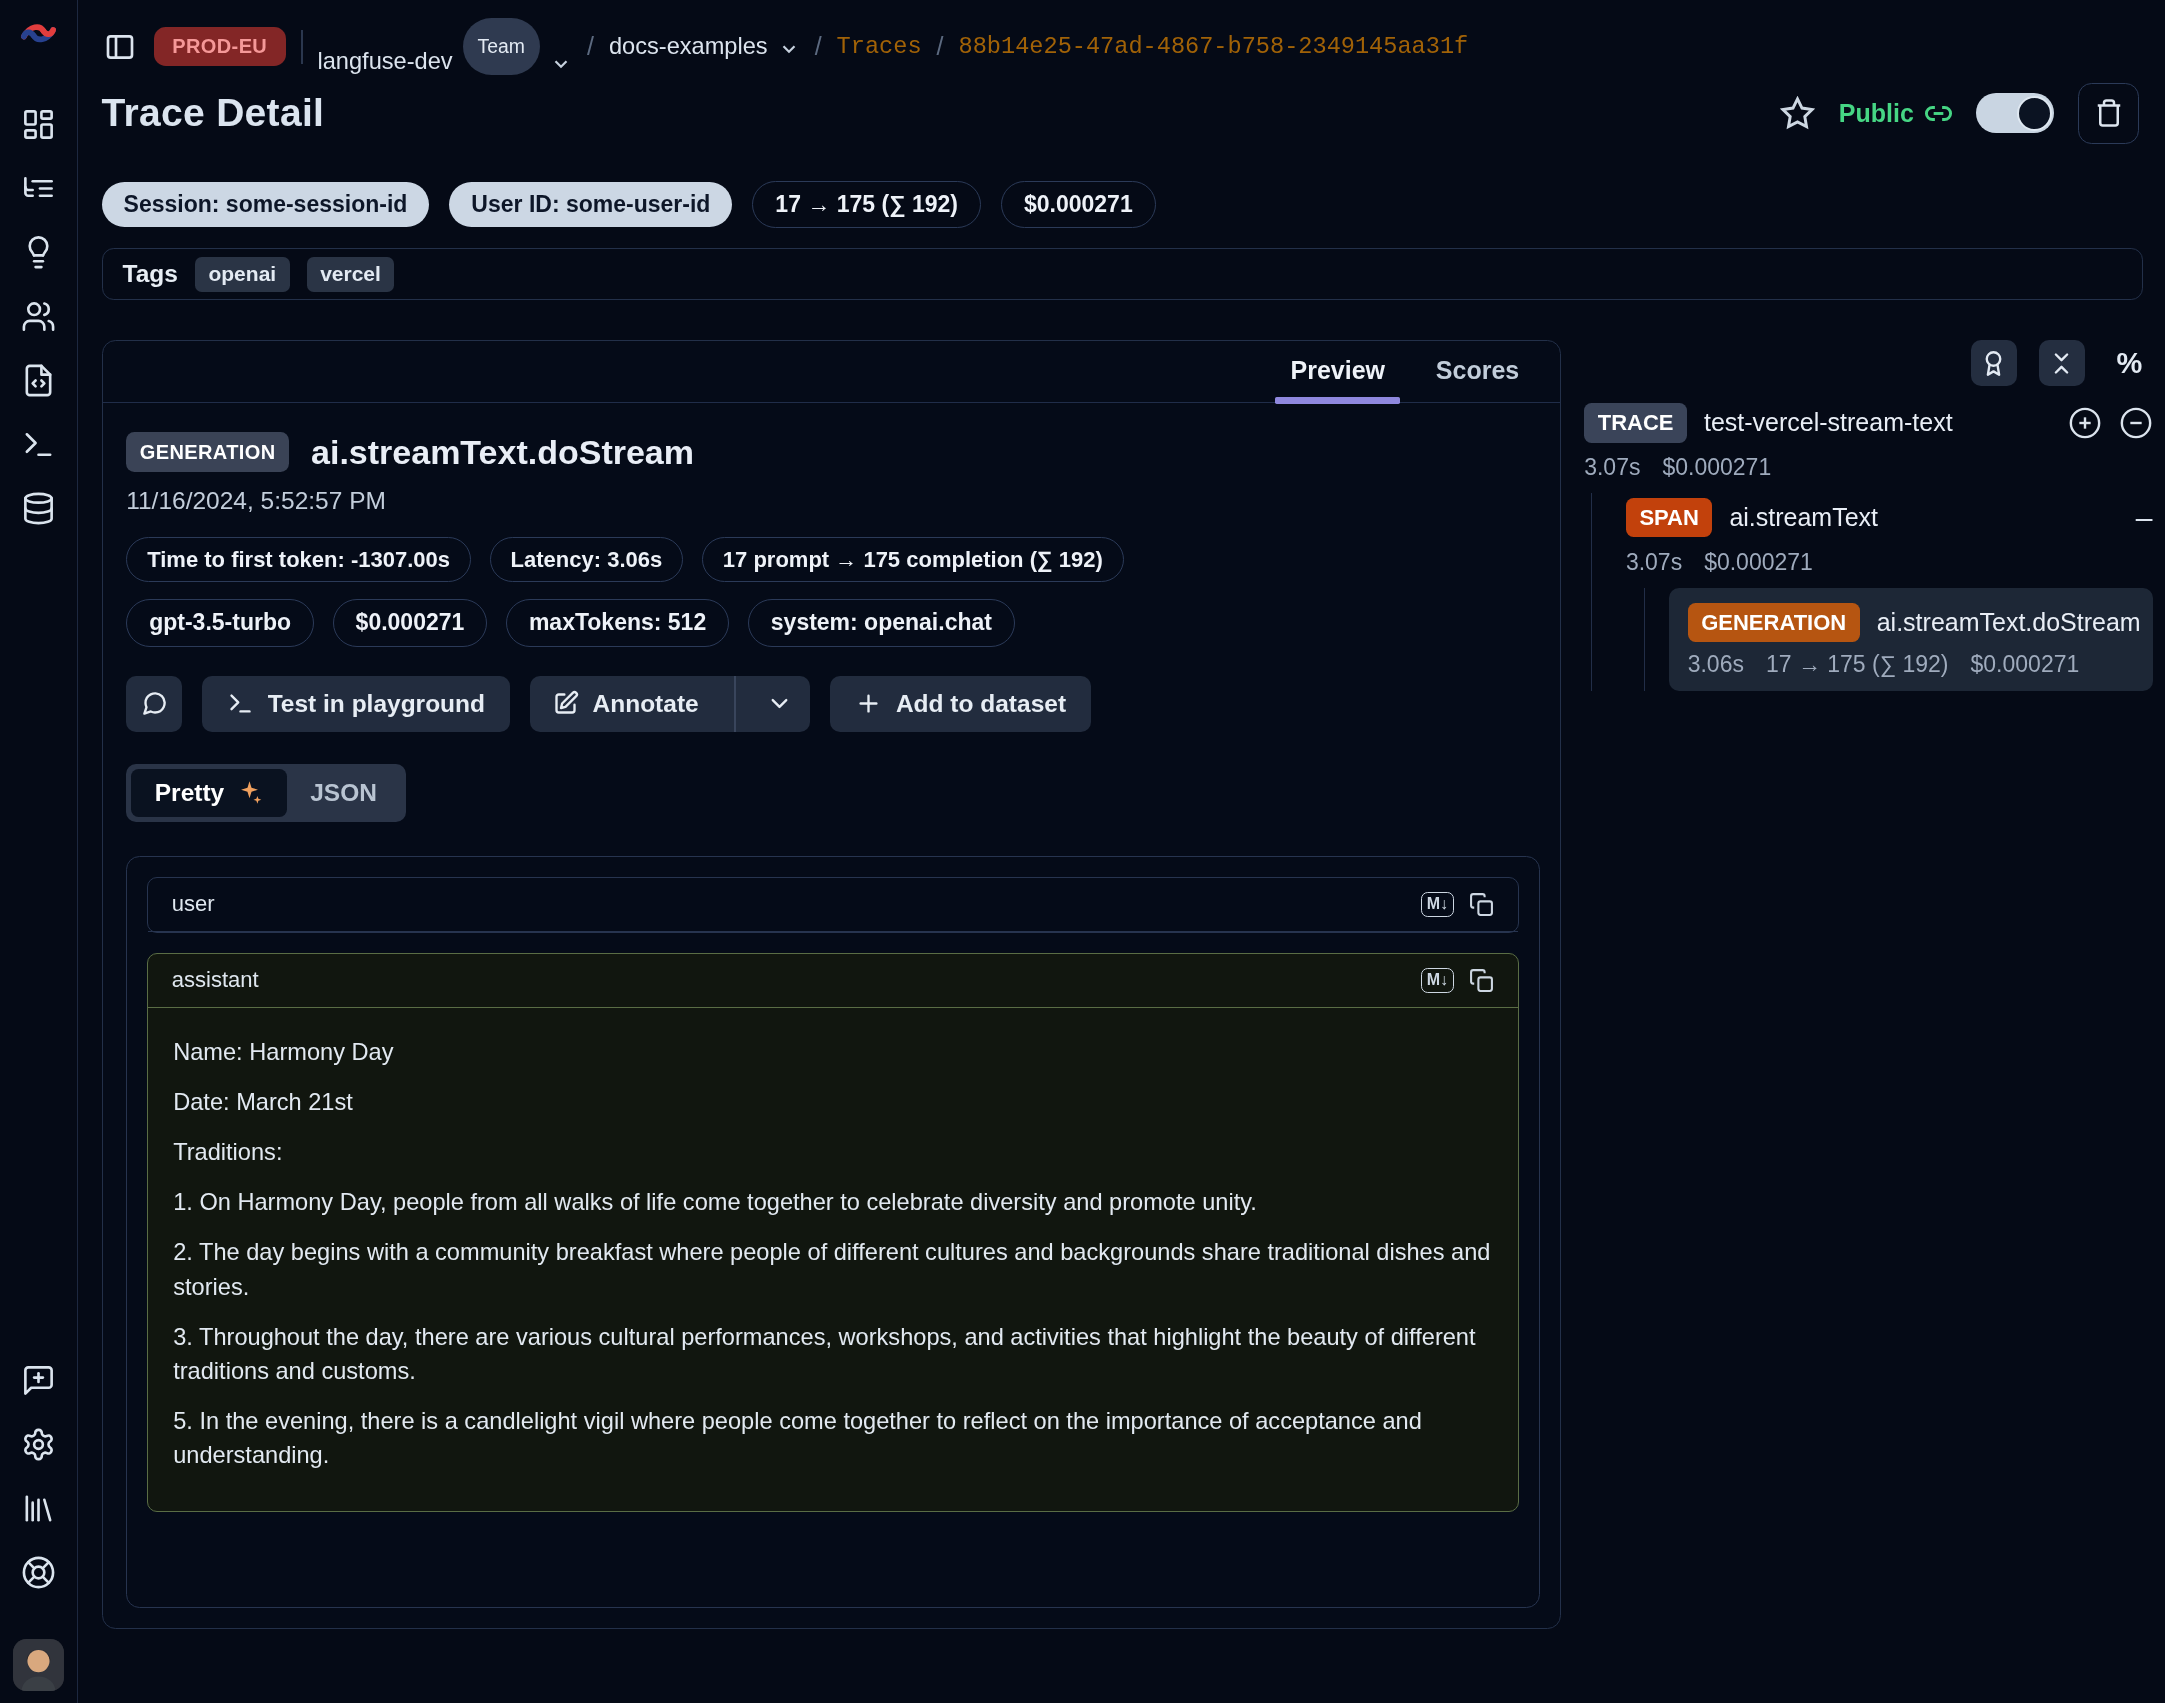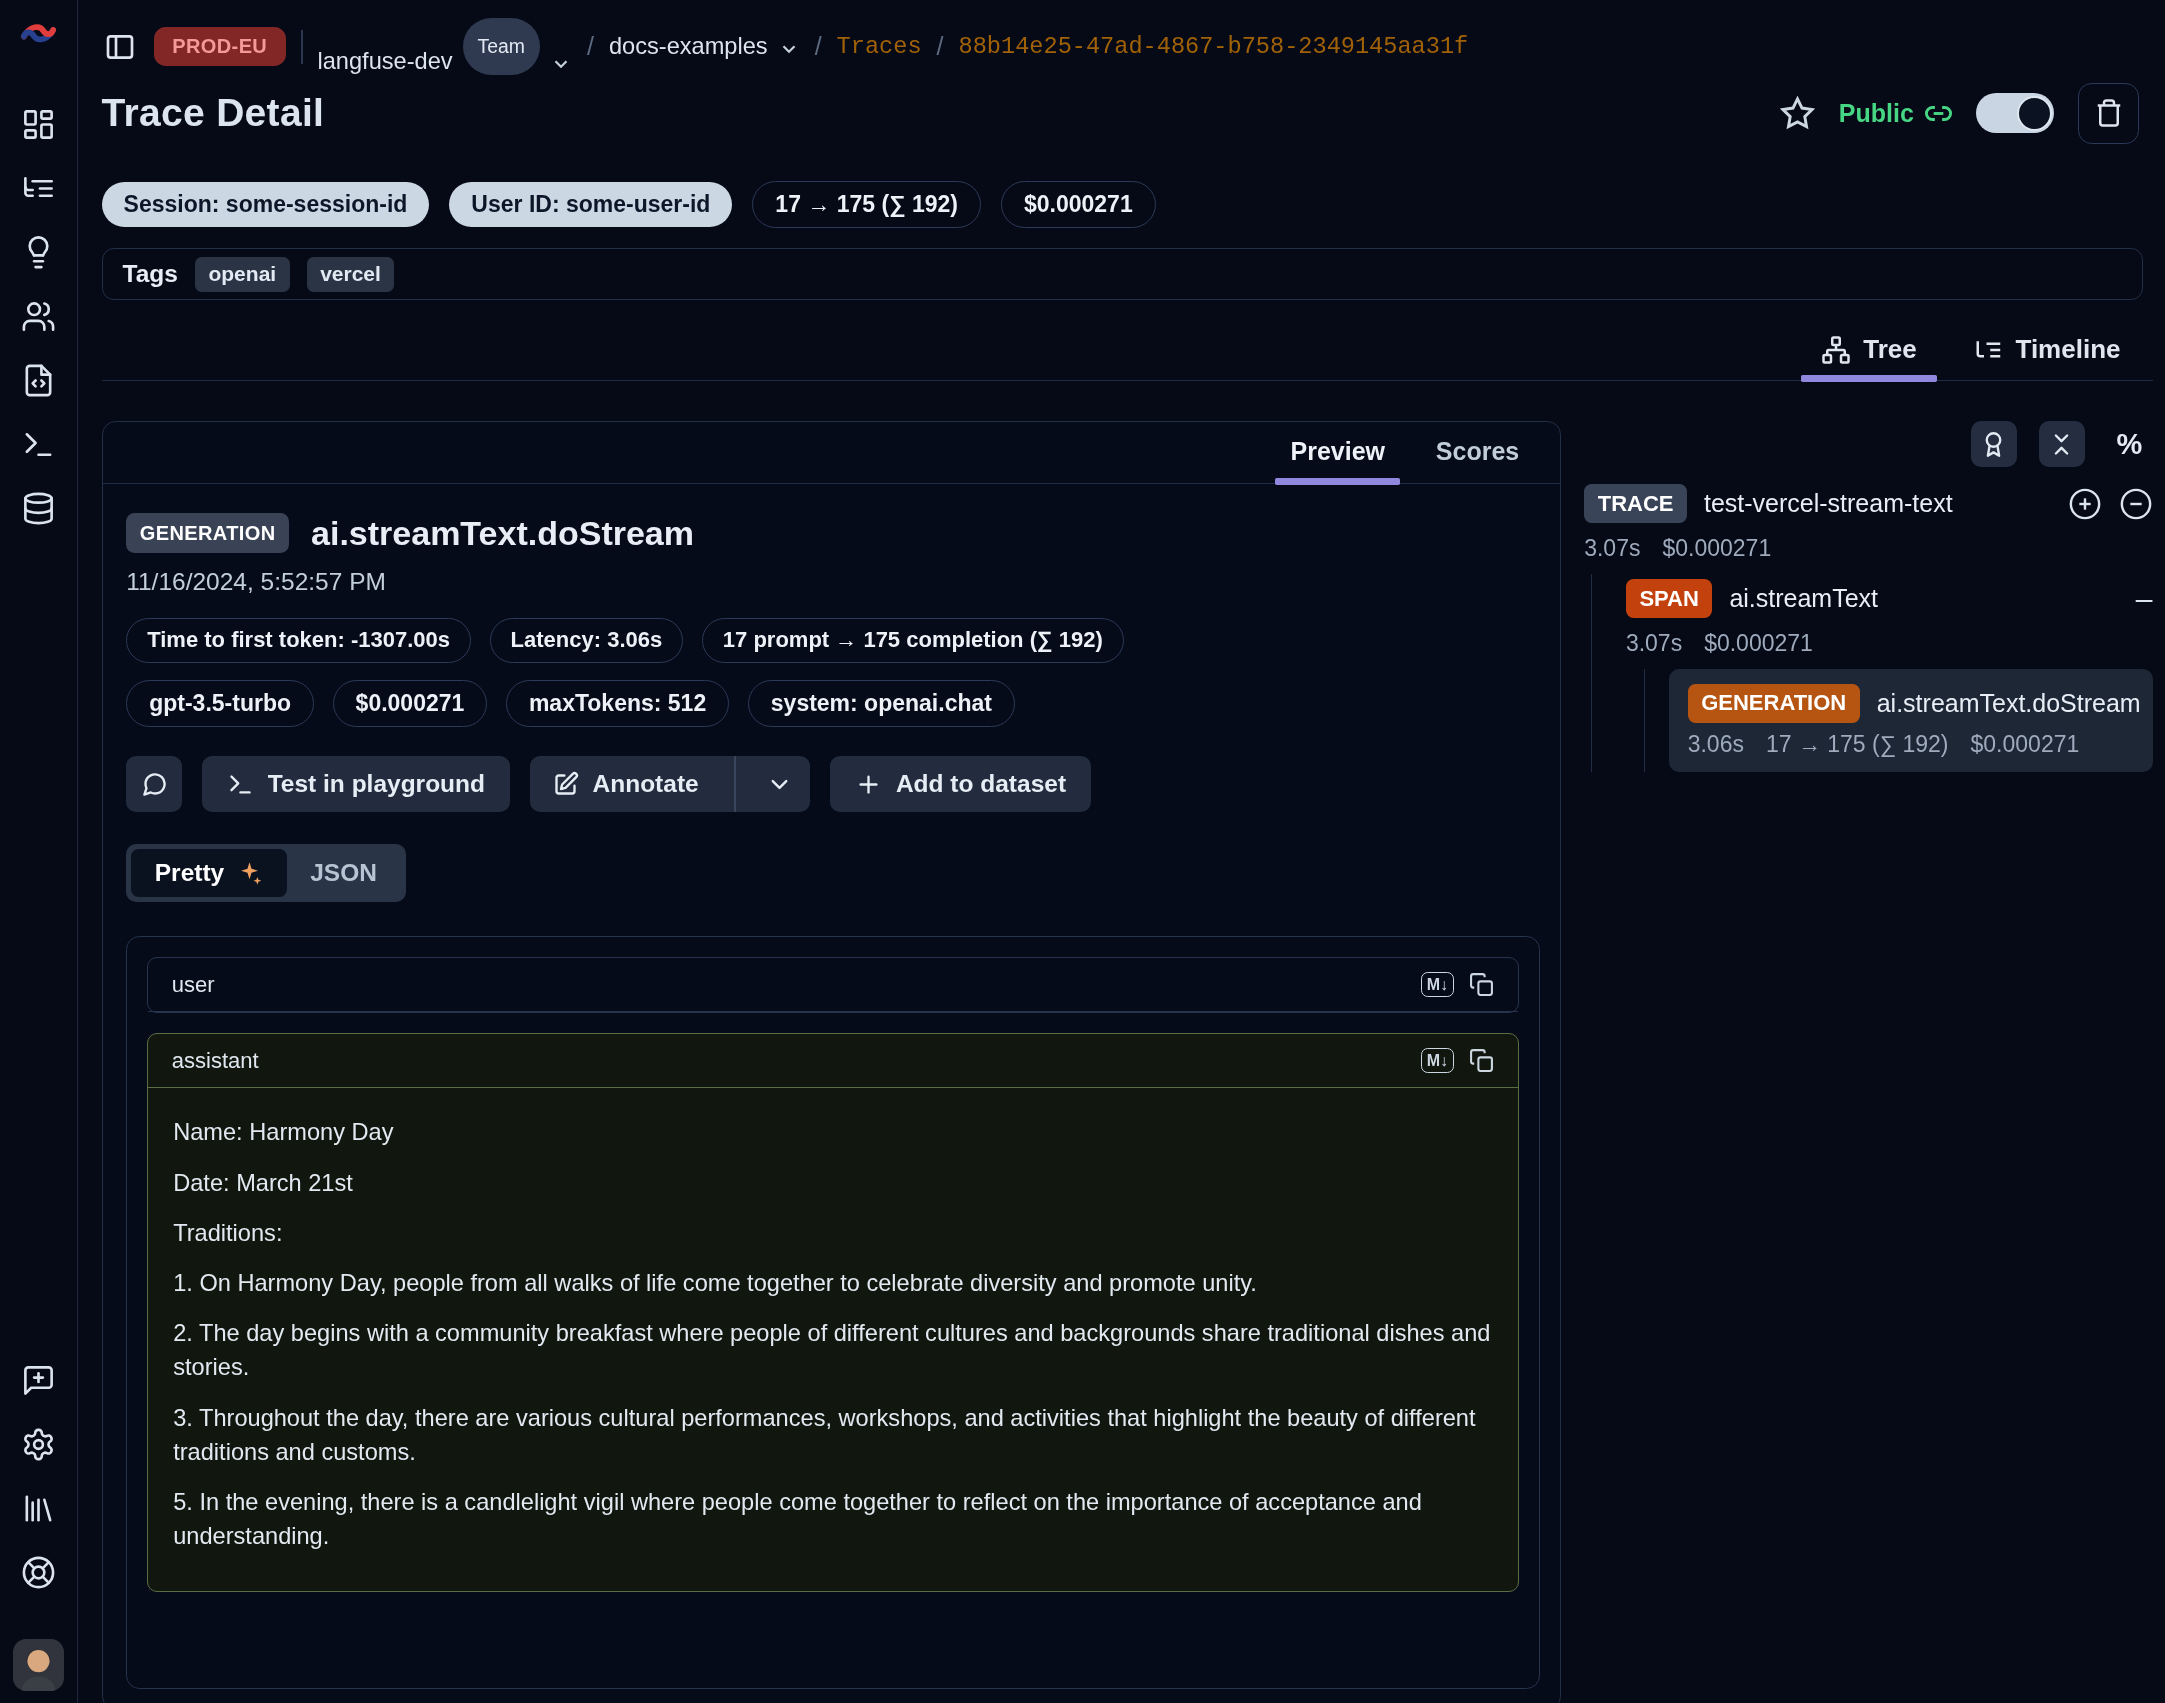--- a/index.html
+++ b/index.html
@@ -298,41 +298,20 @@
     <span class="badge outline">17 → 175 (∑ 192)</span>
     <span class="badge outline">$0.000271</span>
   </div>
 
   <div class="tags-row">
     <span class="tags-label">Tags</span>
     <span class="tag-pill">openai</span>
     <span class="tag-pill">vercel</span>
   </div>
 
-  <div class="view-tabs">
-    <span class="view-tab active">
-      <svg viewBox="0 0 24 24">
-          <rect x="9" y="2" width="6" height="6" rx="1"></rect>
-          <rect x="2" y="16" width="6" height="6" rx="1"></rect>
-          <rect x="16" y="16" width="6" height="6" rx="1"></rect>
-          <path d="M5 16v-3a1 1 0 0 1 1-1h12a1 1 0 0 1 1 1v3"></path>
-          <path d="M12 12V8"></path>
-        </svg>
-      <span>Tree</span>
-    </span>
-    <span class="view-tab">
-      <svg viewBox="0 0 24 24">
-          <path d="M21 7H10"></path>
-          <path d="M21 12h-8"></path>
-          <path d="M21 17h-8"></path>
-          <path d="M3 5v10c0 1.1.9 2 2 2h3"></path>
-        </svg>
-      <span>Timeline</span>
-    </span>
-  </div>
 
   <div class="content">
 
     <section class="card">
       <div class="card-tabs">
         <span class="card-tab active">Preview</span>
         <span class="card-tab dim">Scores</span>
       </div>
       <div class="card-body">
         <div class="obs-head">

